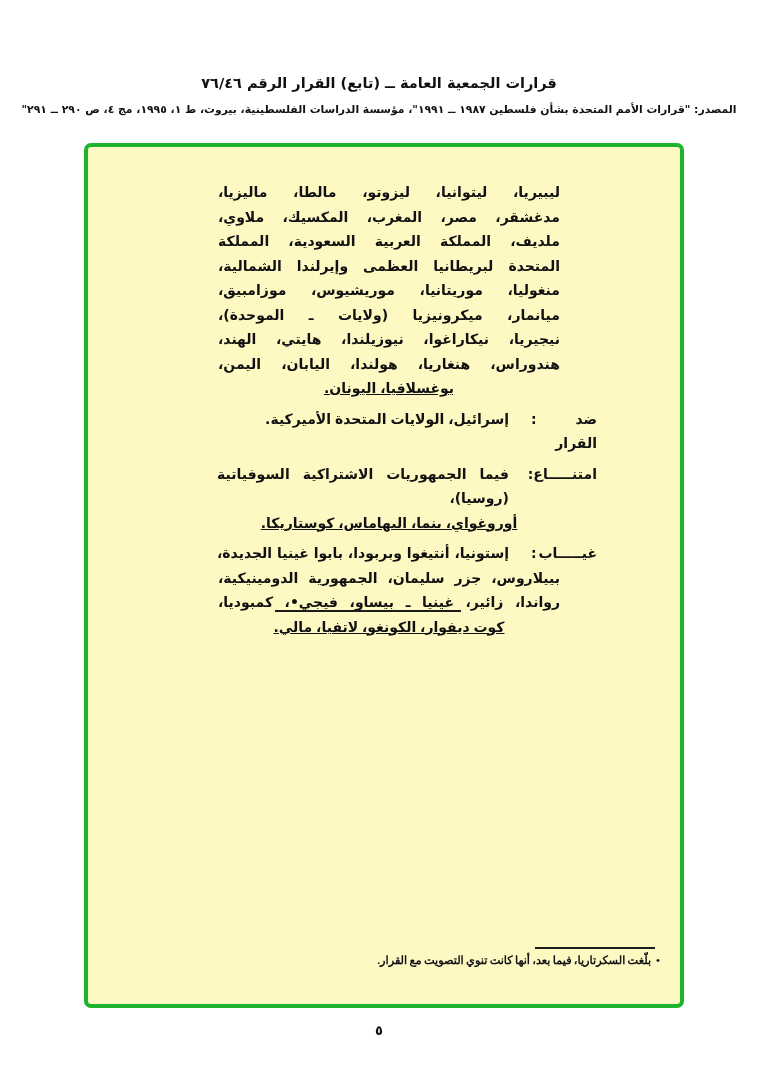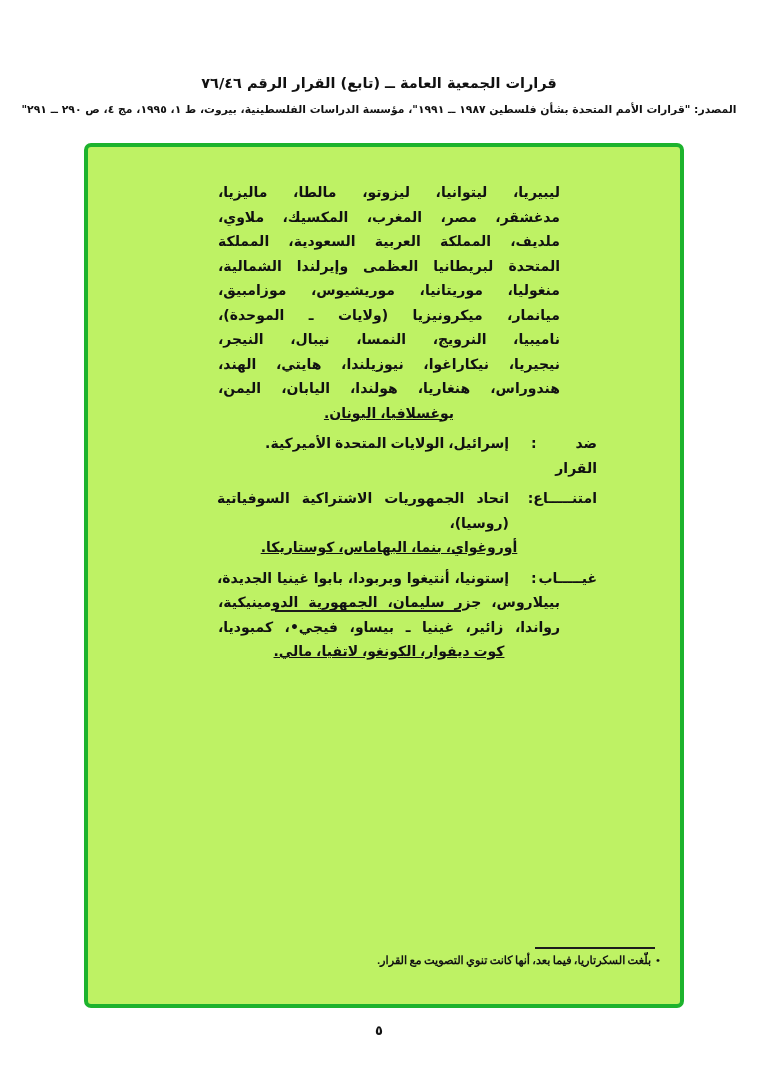--- a/index.html
+++ b/index.html
@@ -17,21 +17,21 @@
   .source {
     position:absolute; top:103px; left:0; right:0;
     direction:rtl; text-align:center;
     font-size:10.8px; font-weight:bold; white-space:nowrap;
   }
 
   .green-box {
     position:absolute; left:84px; top:143px;
     width:592px; height:857px;
     border:4px solid #1db32d; border-radius:7px;
-    background:#bef264;
+    background:#fef9c3;
   }
 
   .main-text {
     position:absolute; top:33px; right:83px; width:380px;
     direction:rtl; font-size:14px; font-weight:bold;
     line-height:24.5px; word-spacing:-1px;
   }
   .jline  { margin-right:37px; width:342px; text-align:justify; text-align-last:justify; }
   .cline  { margin-right:37px; width:342px; text-align:center;  text-align-last:center;text-decoration:underline; }
 
@@ -78,21 +78,20 @@
 
     <div class="main-text">
 
       <div>
         <div class="jline">ليبيريا، ليتوانيا، ليزوتو، مالطا، ماليزيا،</div>
         <div class="jline">مدغشقر، مصر، المغرب، المكسيك، ملاوي،</div>
         <div class="jline">ملديف، المملكة العربية السعودية، المملكة</div>
         <div class="jline">المتحدة لبريطانيا العظمى وإيرلندا الشمالية،</div>
         <div class="jline">منغوليا، موريتانيا، موريشيوس، موزامبيق،</div>
         <div class="jline">ميانمار، ميكرونيزيا (ولايات ـ الموحدة)،</div>
-        <div class="jline">ناميبيا، النرويج، النمسا، نيبال، النيجر،</div>
         <div class="jline">نيجيريا، نيكاراغوا، نيوزيلندا، هايتي، الهند،</div>
         <div class="jline">هندوراس، هنغاريا، هولندا، اليابان، اليمن،</div>
         <div class="cline">يوغسلافيا، اليونان.</div>
       </div>
 
       <div class="section">
         <div class="sec-row">
           <div class="label-cell">
             <span>ضد القرار</span>
             <span>:</span>
@@ -100,21 +99,21 @@
           <div class="content-line1 natural">إسرائيل، الولايات المتحدة الأميركية.</div>
         </div>
       </div>
 
       <div class="section">
         <div class="sec-row">
           <div class="label-cell">
             <span>امتنـــــاع</span>
             <span>:</span>
           </div>
-          <div class="content-line1">اتحاد الجمهوريات الاشتراكية السوفياتية (روسيا)،</div>
+          <div class="content-line1">فيما الجمهوريات الاشتراكية السوفياتية (روسيا)،</div>
         </div>
         <div class="cline">أوروغواي، بنما، البهاماس، كوستاريكا.</div>
       </div>
 
       <div class="section">
         <div class="sec-row">
           <div class="label-cell">
             <span>غيـــــاب</span>
             <span>:</span>
           </div>

